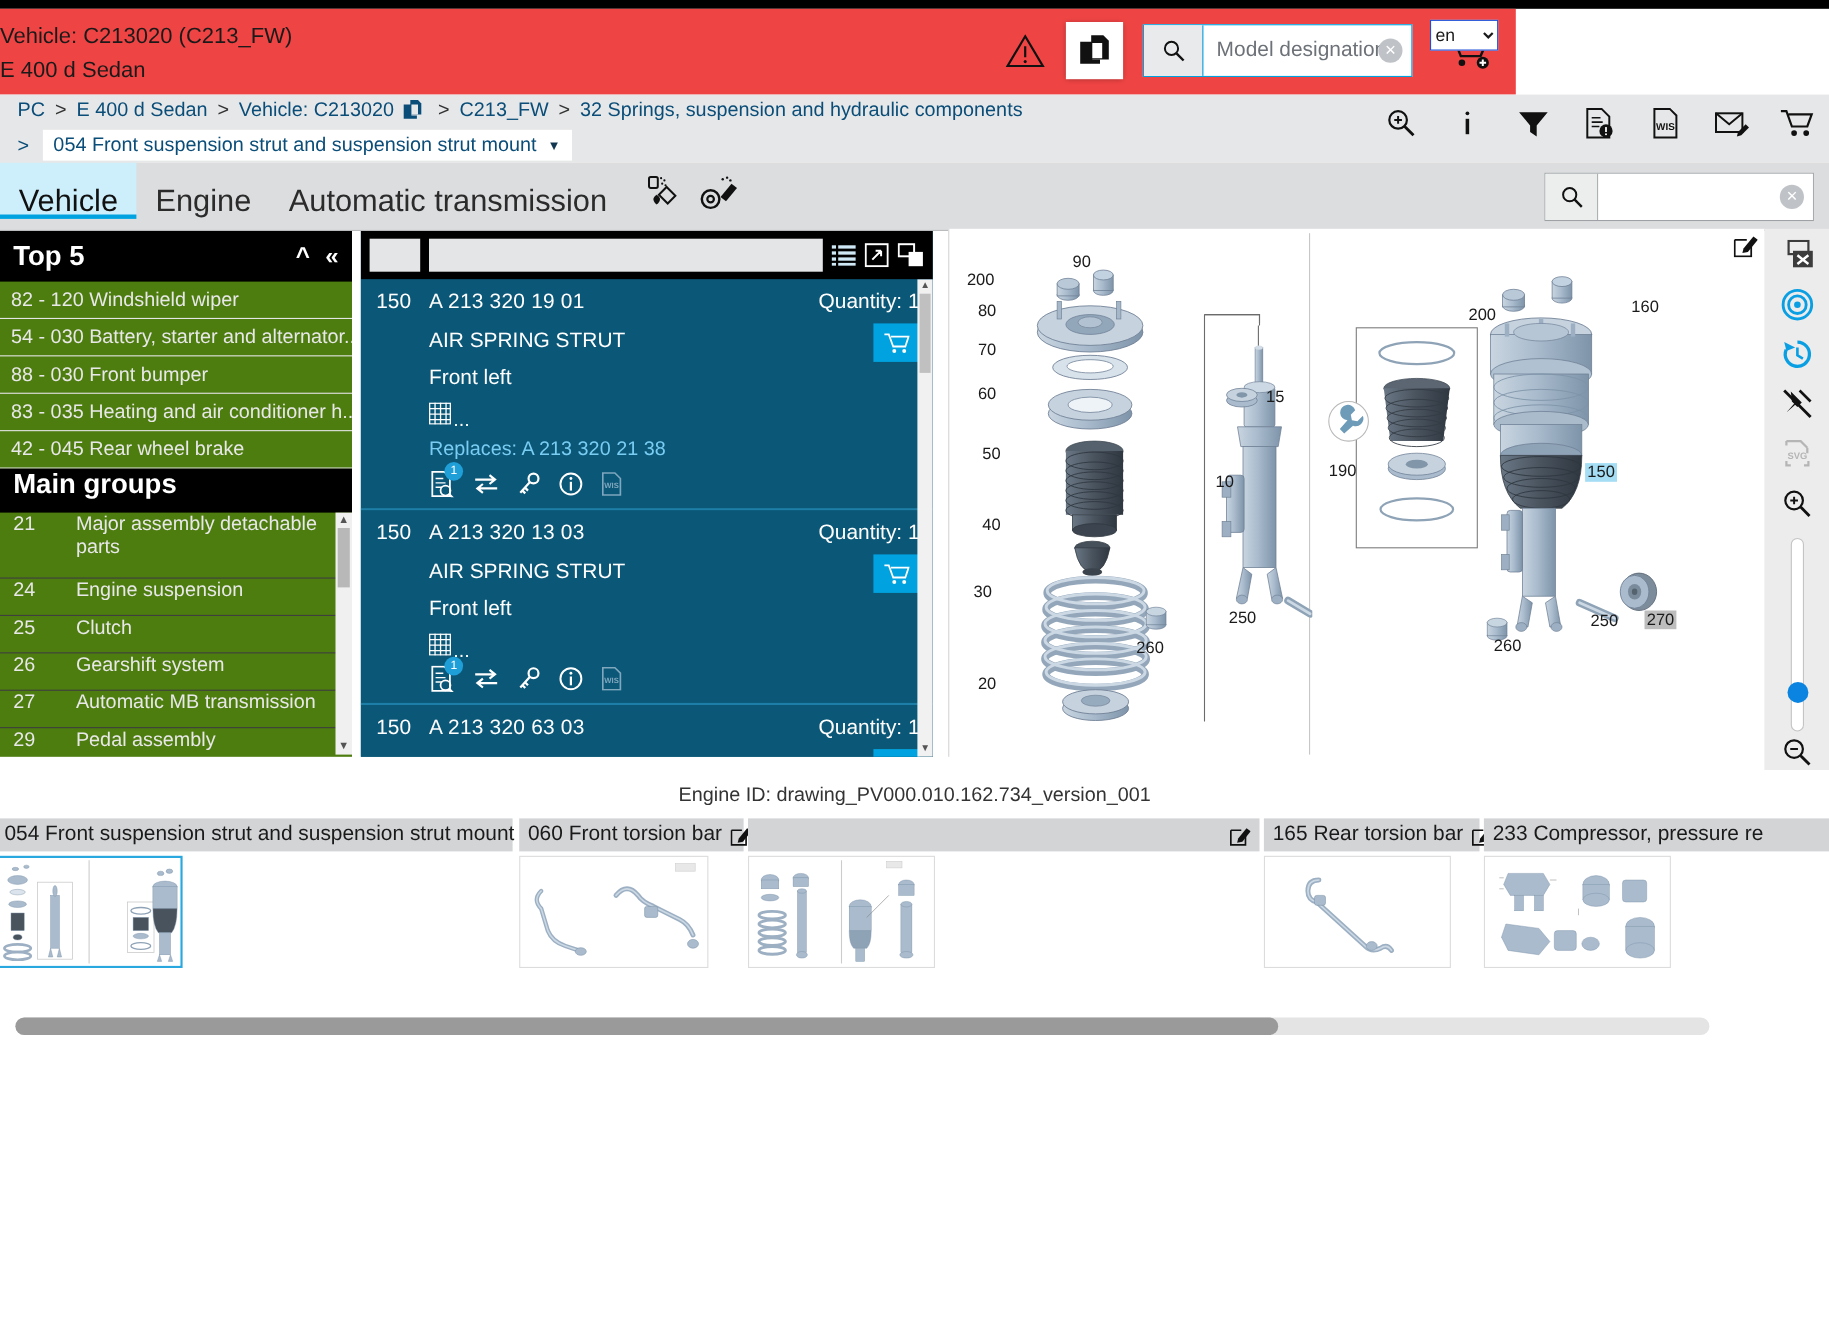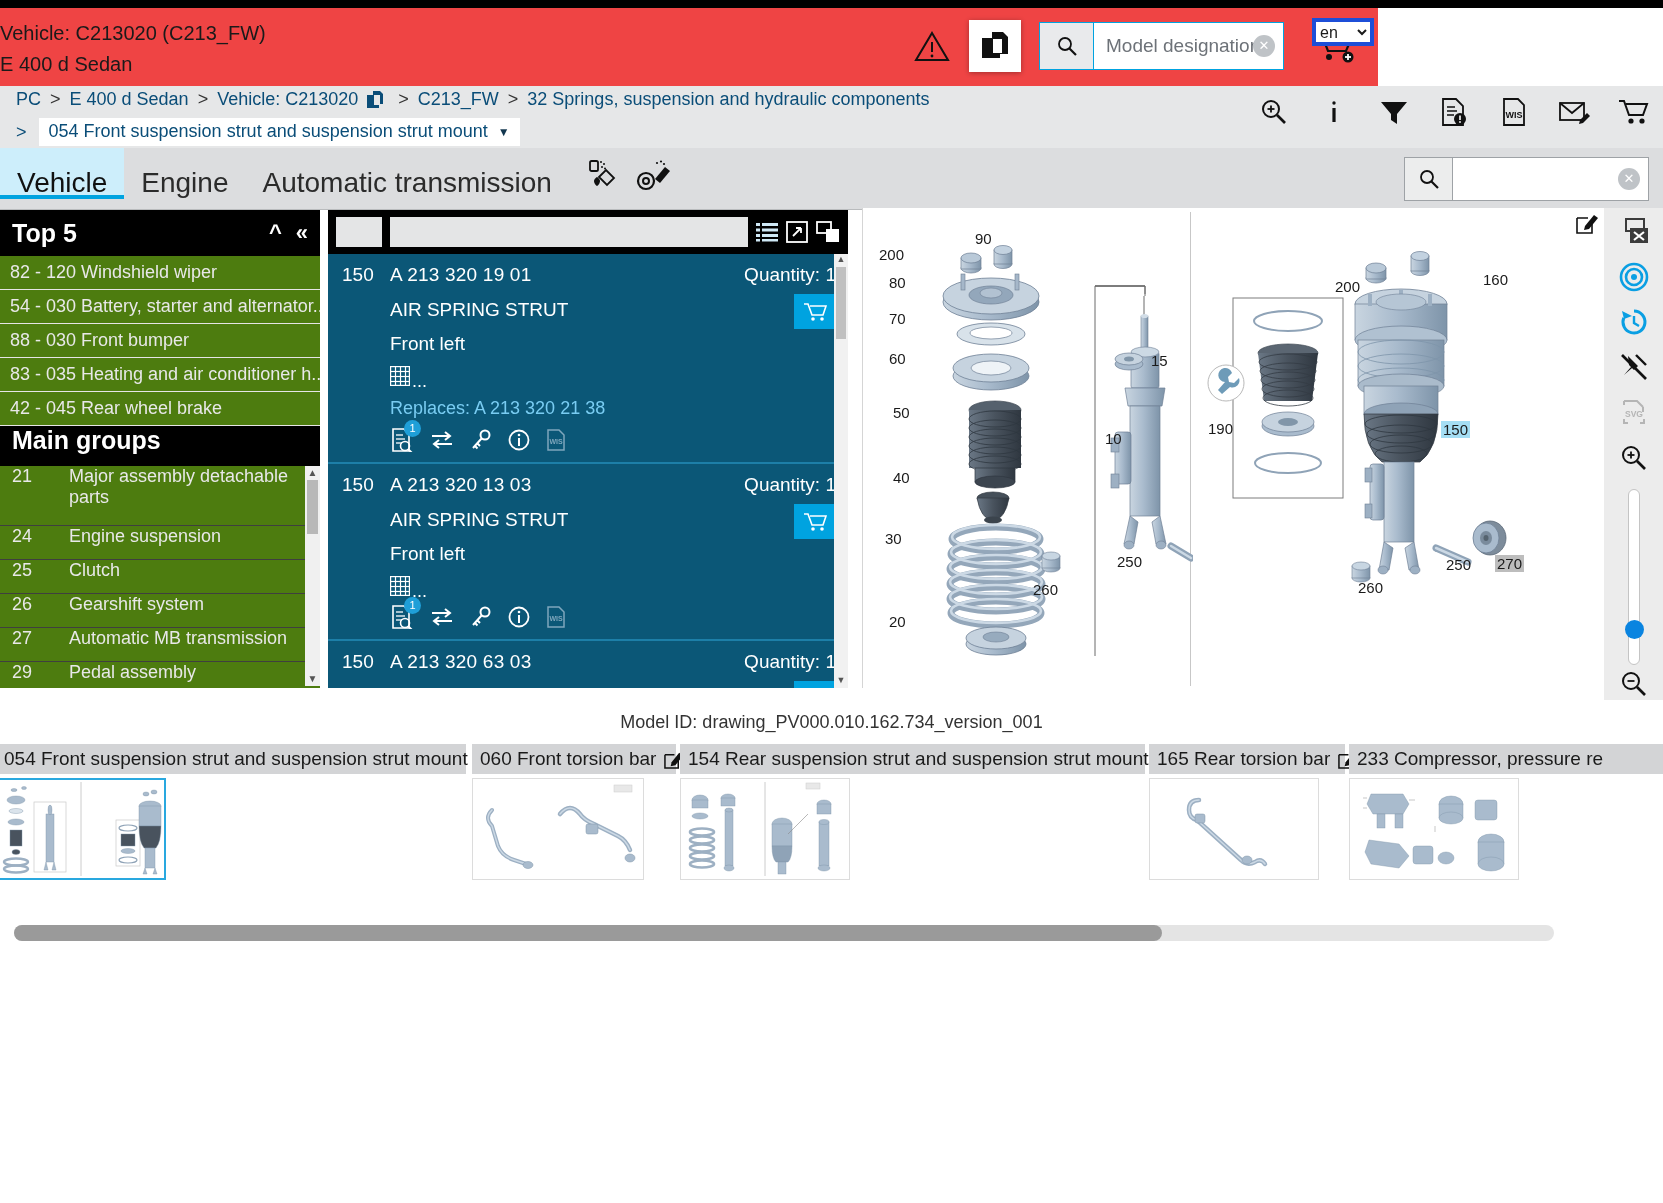--- a/index.html
+++ b/index.html
@@ -58,22 +58,22 @@
     font-family: "Liberation Sans", sans-serif; background: transparent;
   }
   .model-search input::placeholder { color: #6d7278; }
   .clear-dot {
     position: absolute; right: 8px; top: 50%; transform: translateY(-50%);
     width: 22px; height: 22px; border-radius: 50%; background: #bfc3c7;
     color: #fff; font-size: 13px; line-height: 22px; text-align: center; cursor: pointer;
   }
   .cart-ico { width: 60px; height: 50px; display:flex; align-items:center; justify-content:center; margin-left: 22px; cursor:pointer;}
   .lang-sel {
-    position: absolute; right: 4px; top: 10px;
-    width: 62px; height: 28px; border: 4px solid #1d4ed8; background: #fff;
+    position: absolute; right: 16px; top: 10px;
+    width: 62px; height: 28px; border: 1px solid #1d4ed8; background: #fff;
     font-size: 16px; color: #1a1a1a; font-family: "Liberation Sans", sans-serif;
   }
 
   
   .crumbband {
     position: absolute; top: 86px; left: 0; width: 1663px; height: 62px;
     background: #e6e7e8;
   }
   .crumbs {
     position: absolute; left: 16px; top: 3px;
@@ -914,21 +914,21 @@
 
   <div class="cal" style="left:620px; top:63px">160</div>
   <div class="cal" style="left:472px; top:70px">200</div>
   <div class="cal" style="left:345px; top:212px">190</div>
   <div class="cal hl" style="left:578px; top:213px">150</div>
   <div class="cal" style="left:583px; top:348px">250</div>
   <div class="cal gr" style="left:632px; top:347px">270</div>
   <div class="cal" style="left:495px; top:371px">260</div>
 </div>
 
-<div class="img-id">Model ID: drawing_PV000.010.162.734_version_001</div>
+<div class="img-id">Engine ID: drawing_PV000.010.162.734_version_001</div>
 
 <div class="vtool">
   <div class="vi">
     <svg width="30" height="28" viewBox="0 0 30 28">
       <rect x="7" y="1" width="18" height="12" fill="none" stroke="#3c3c3c" stroke-width="2"></rect>
       <rect x="11" y="10" width="18" height="15" fill="#3c3c3c"></rect>
       <path d="M15 14 l10 8 M25 14 l-10 8" stroke="#fff" stroke-width="2.2"></path>
     </svg>
   </div>
   <div class="vi">
@@ -1057,21 +1057,20 @@
         <path d="M86 34 q10 -12 20 0 q4 6 14 10 l24 12 q8 4 12 14" fill="none" stroke="#9db0c3" stroke-width="4.5" stroke-linecap="round"></path>
         <path d="M86 34 q10 -12 20 0 q4 6 14 10 l24 12 q8 4 12 14" fill="none" stroke="#ccd9e5" stroke-width="1.5" stroke-linecap="round"></path>
         <rect x="112" y="44" width="12" height="10" rx="2" fill="#a9bbcd" stroke="#7e94a9" stroke-width=".5"></rect>
         <ellipse cx="156" cy="78" rx="5" ry="4" fill="#a9bbcd" stroke="#7e94a9" stroke-width=".5"></ellipse>
       </svg>
     </div>
   </div>
 
   <div class="thumb-card" style="left:680px; width:465px">
     <div class="thumb-title">
-      <span>154 Rear suspension strut and suspension strut mount</span>
       <span class="tt-ed">
         <svg width="19" height="19" viewBox="0 0 20 20">
           <path d="M1 5 h10 M1 5 v14 h14 v-9" fill="none" stroke="#111" stroke-width="1.6"></path>
           <path d="M8 13 l8 -10 l4 3 l-8 10 l-5 1 z" fill="#111"></path>
         </svg>
       </span>
     </div>
     <div class="thumb-img" style="width:170px; height:102px">
       <svg width="166" height="98" viewBox="0 0 166 98">
         <rect x="0" y="0" width="166" height="98" fill="#fff"></rect>

